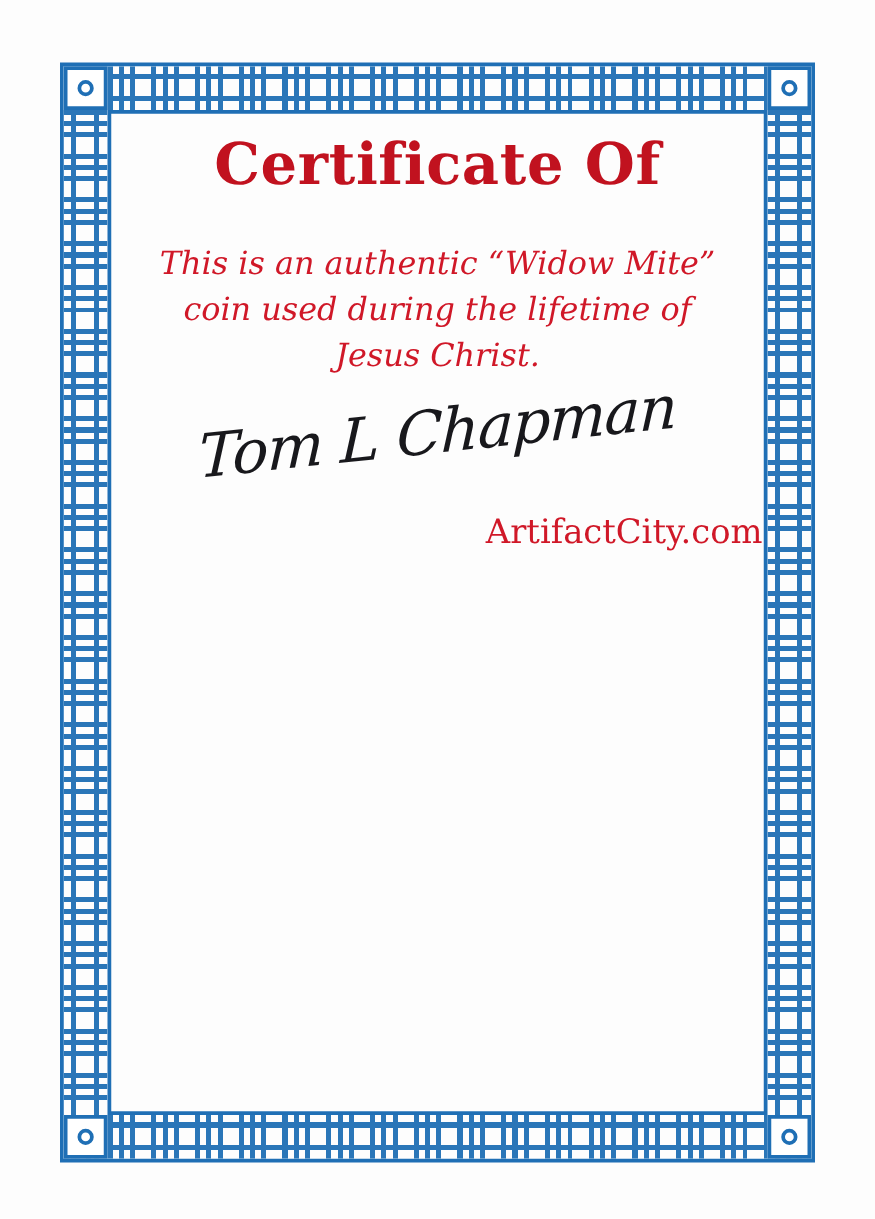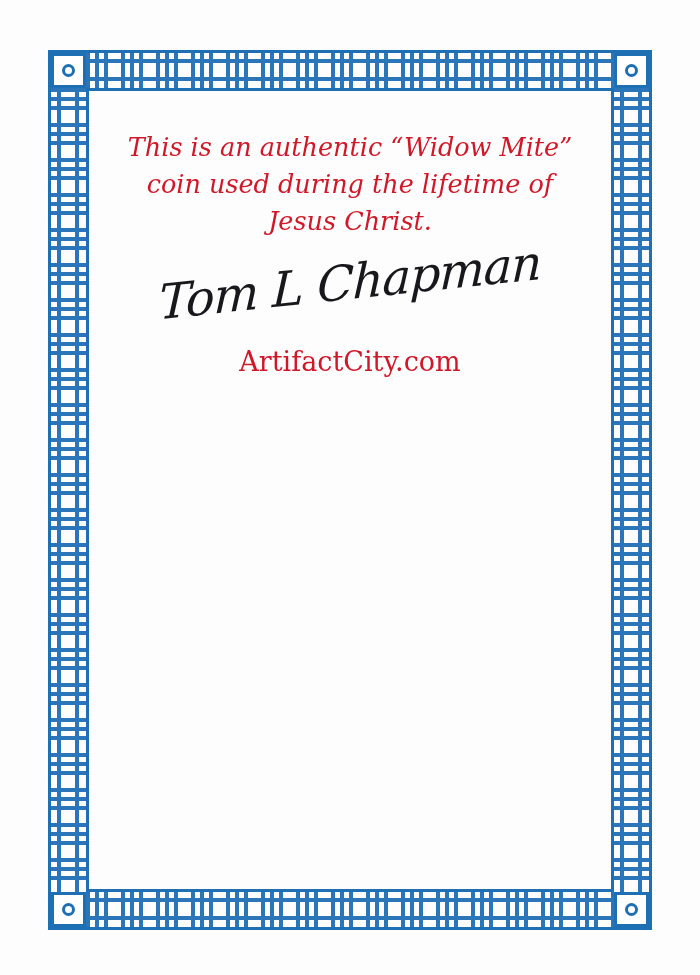--- a/index.html
+++ b/index.html
@@ -185,20 +185,21 @@
     font-size: 27px;
     color: #d01828;
     margin-top: 4px;
     white-space: nowrap;
   }
   .site-line {
     font-family: "DejaVu Serif", serif;
     font-size: 27px;
     color: #d01828;
     margin-top: 6px;
+    text-align: right;
   }
 </style>
 </head>
 <body>
 
 <div class="page">
 
   <div class="border-frame">
     <div class="border-outline-outer"></div>
 
@@ -219,20 +220,21 @@
     <div class="corner-box corner-tr"></div>
     <div class="corner-box corner-bl"></div>
     <div class="corner-box corner-br"></div>
 
     <div class="border-outline-inner"></div>
   </div>
 
   <div class="content">
 
     <div class="cert-title">
+      <div>Certificate Of</div>
     </div>
 
     <div class="body-block statement">This is an authentic “Widow Mite” coin used during the lifetime of Jesus Christ.</div>
 
 
     <div class="signature-wrap">
       <span class="signature">Tom L Chapman</span>
     </div>
 
     <div class="site-line">ArtifactCity.com</div>

